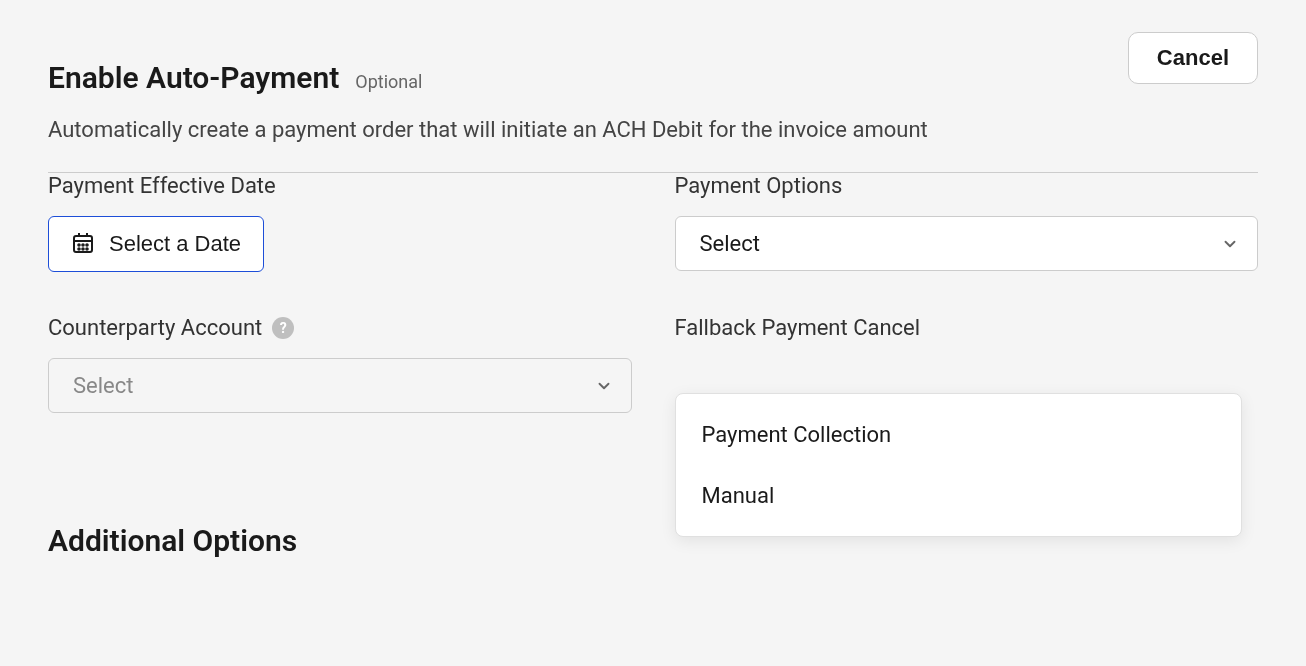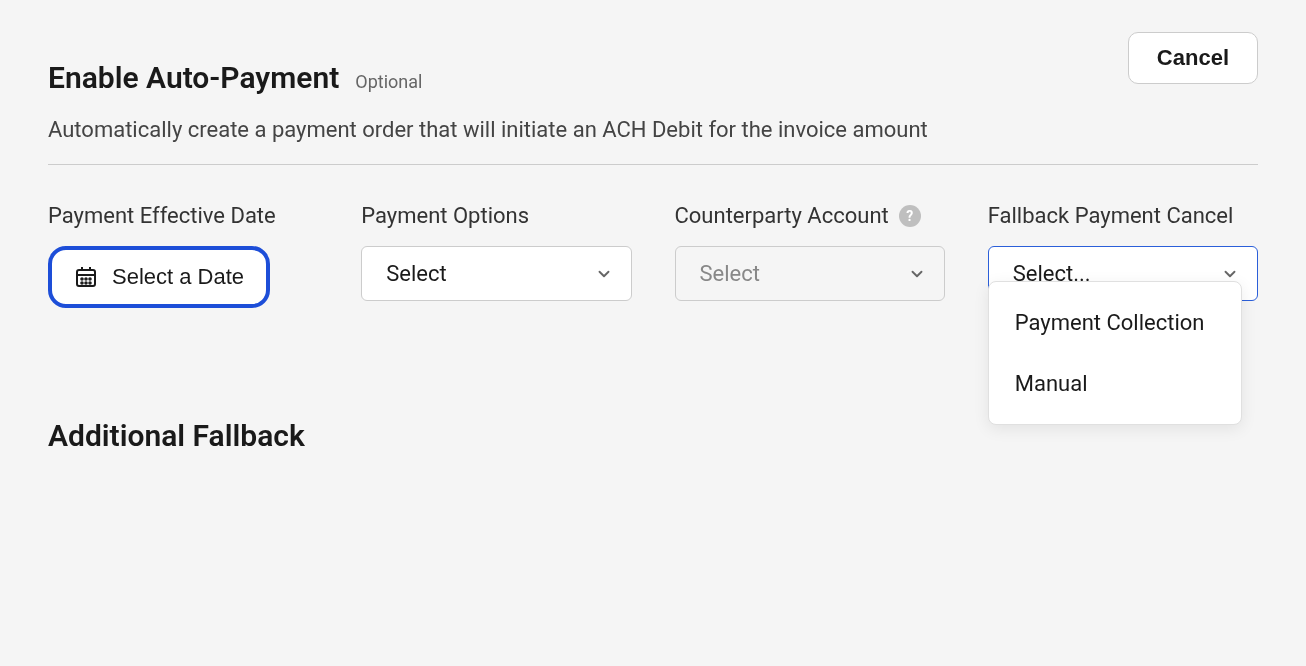--- a/index.html
+++ b/index.html
@@ -43,29 +43,28 @@
     padding: 12px 28px;
     font-size: 22px;
     font-weight: 600;
     color: #1a1a1a;
     cursor: pointer;
   }
   .description {
     font-size: 22px;
     color: #444;
     margin-top: 22px;
-    padding-bottom: 22px;
+    padding-bottom: 30px;
     border-bottom: 1px solid #ccc;
   }
   .form-grid {
     display: grid;
-    grid-template-columns: 1fr 1fr 1fr 1fr;
+    grid-template-columns: 1fr 1fr;
     column-gap: 60px;
     row-gap: 40px;
-    margin-top: 38px;
     gap: 43px;
   }
   .field-label {
     font-size: 22px;
     color: #333;
     font-weight: 400;
     margin-bottom: 18px;
     display: flex;
     align-items: center;
     gap: 10px;
@@ -77,27 +76,27 @@
     border-radius: 50%;
     background: #bfbfbf;
     color: #fff;
     font-size: 14px;
     font-weight: 700;
     align-items: center;
     justify-content: center;
   }
   .date-btn {
     background: #fff;
-    border: 4px solid #1d4ed8;
-    border-radius: 18px;
+    border: 1px solid #1d4ed8;
+    border-radius: 6px;
     padding: 14px 22px;
     font-size: 22px;
     color: #1a1a1a;
     display: inline-flex;
-    align-items: center;
+    align-items: flex-start;
     gap: 14px;
     cursor: pointer;
   }
   .calendar-icon {
     width: 24px;
     height: 24px;
     display: inline-block;
   }
   .select-box {
     background: #fff;
@@ -222,29 +221,21 @@
       <span class="chevron">
         <svg viewBox="0 0 24 24" fill="none" stroke="#666" stroke-width="2.5" stroke-linecap="round" stroke-linejoin="round">
             <polyline points="6 9 12 15 18 9"></polyline>
           </svg>
       </span>
     </div>
   </div>
 
   <div class="fallback-wrapper">
     <div class="field-label">Fallback Payment Cancel</div>
-    <div class="select-box focused">
-      <span class="value">Select...</span>
-      <span class="chevron">
-        <svg viewBox="0 0 24 24" fill="none" stroke="#666" stroke-width="2.5" stroke-linecap="round" stroke-linejoin="round">
-            <polyline points="6 9 12 15 18 9"></polyline>
-          </svg>
-      </span>
-    </div>
     <div class="dropdown-menu">
       <div class="dropdown-item">Payment Collection</div>
       <div class="dropdown-item">Manual</div>
     </div>
   </div>
 
 </div>
 
-<h2 class="section-heading">Additional Fallback</h2>
+<h2 class="section-heading">Additional Options</h2>
 
 </body></html>

